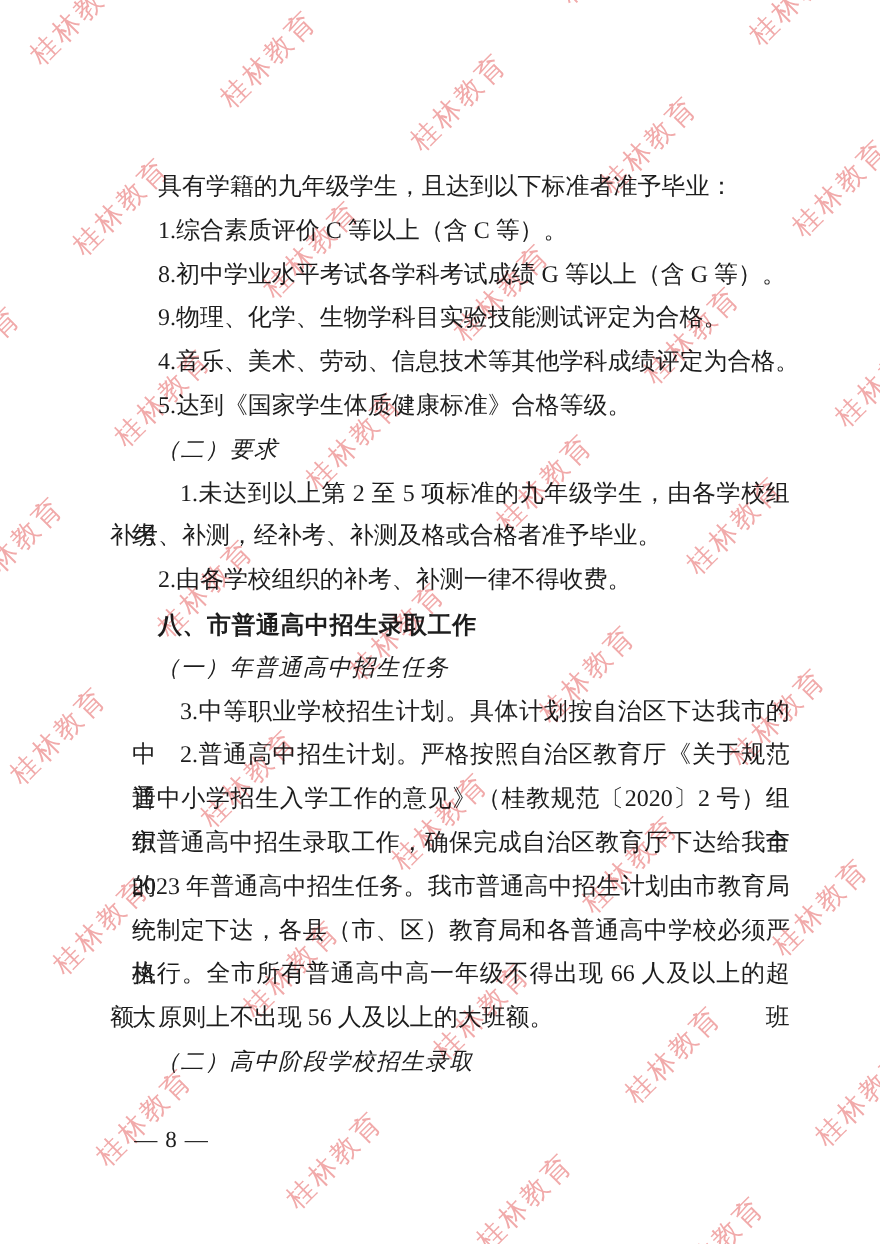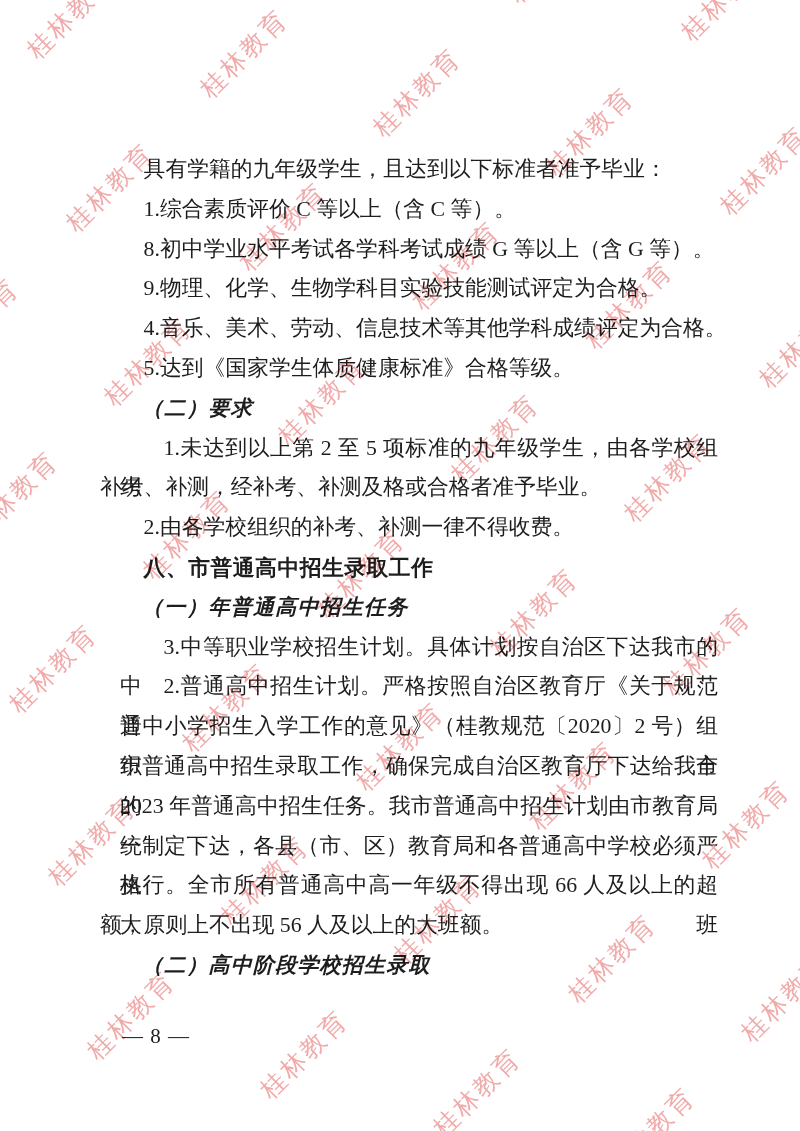--- a/index.html
+++ b/index.html
@@ -34,21 +34,20 @@
   .indent { text-indent: 2em; }
   .hei {
     font-family: "Liberation Sans", "DejaVu Sans", sans-serif;
     font-weight: 700;
     letter-spacing: 0.5px;
   }
   .kai {
     font-style: italic;
     letter-spacing: 1.2px;
     font-size: 21px;
-    font-weight: bold;
   }
   .footer {
     position: absolute;
     left: 122px;
     top: 1024px;
     z-index: 1;
     font-size: 21px;
     letter-spacing: 1px;
     color: #1d1d1d;
   }

